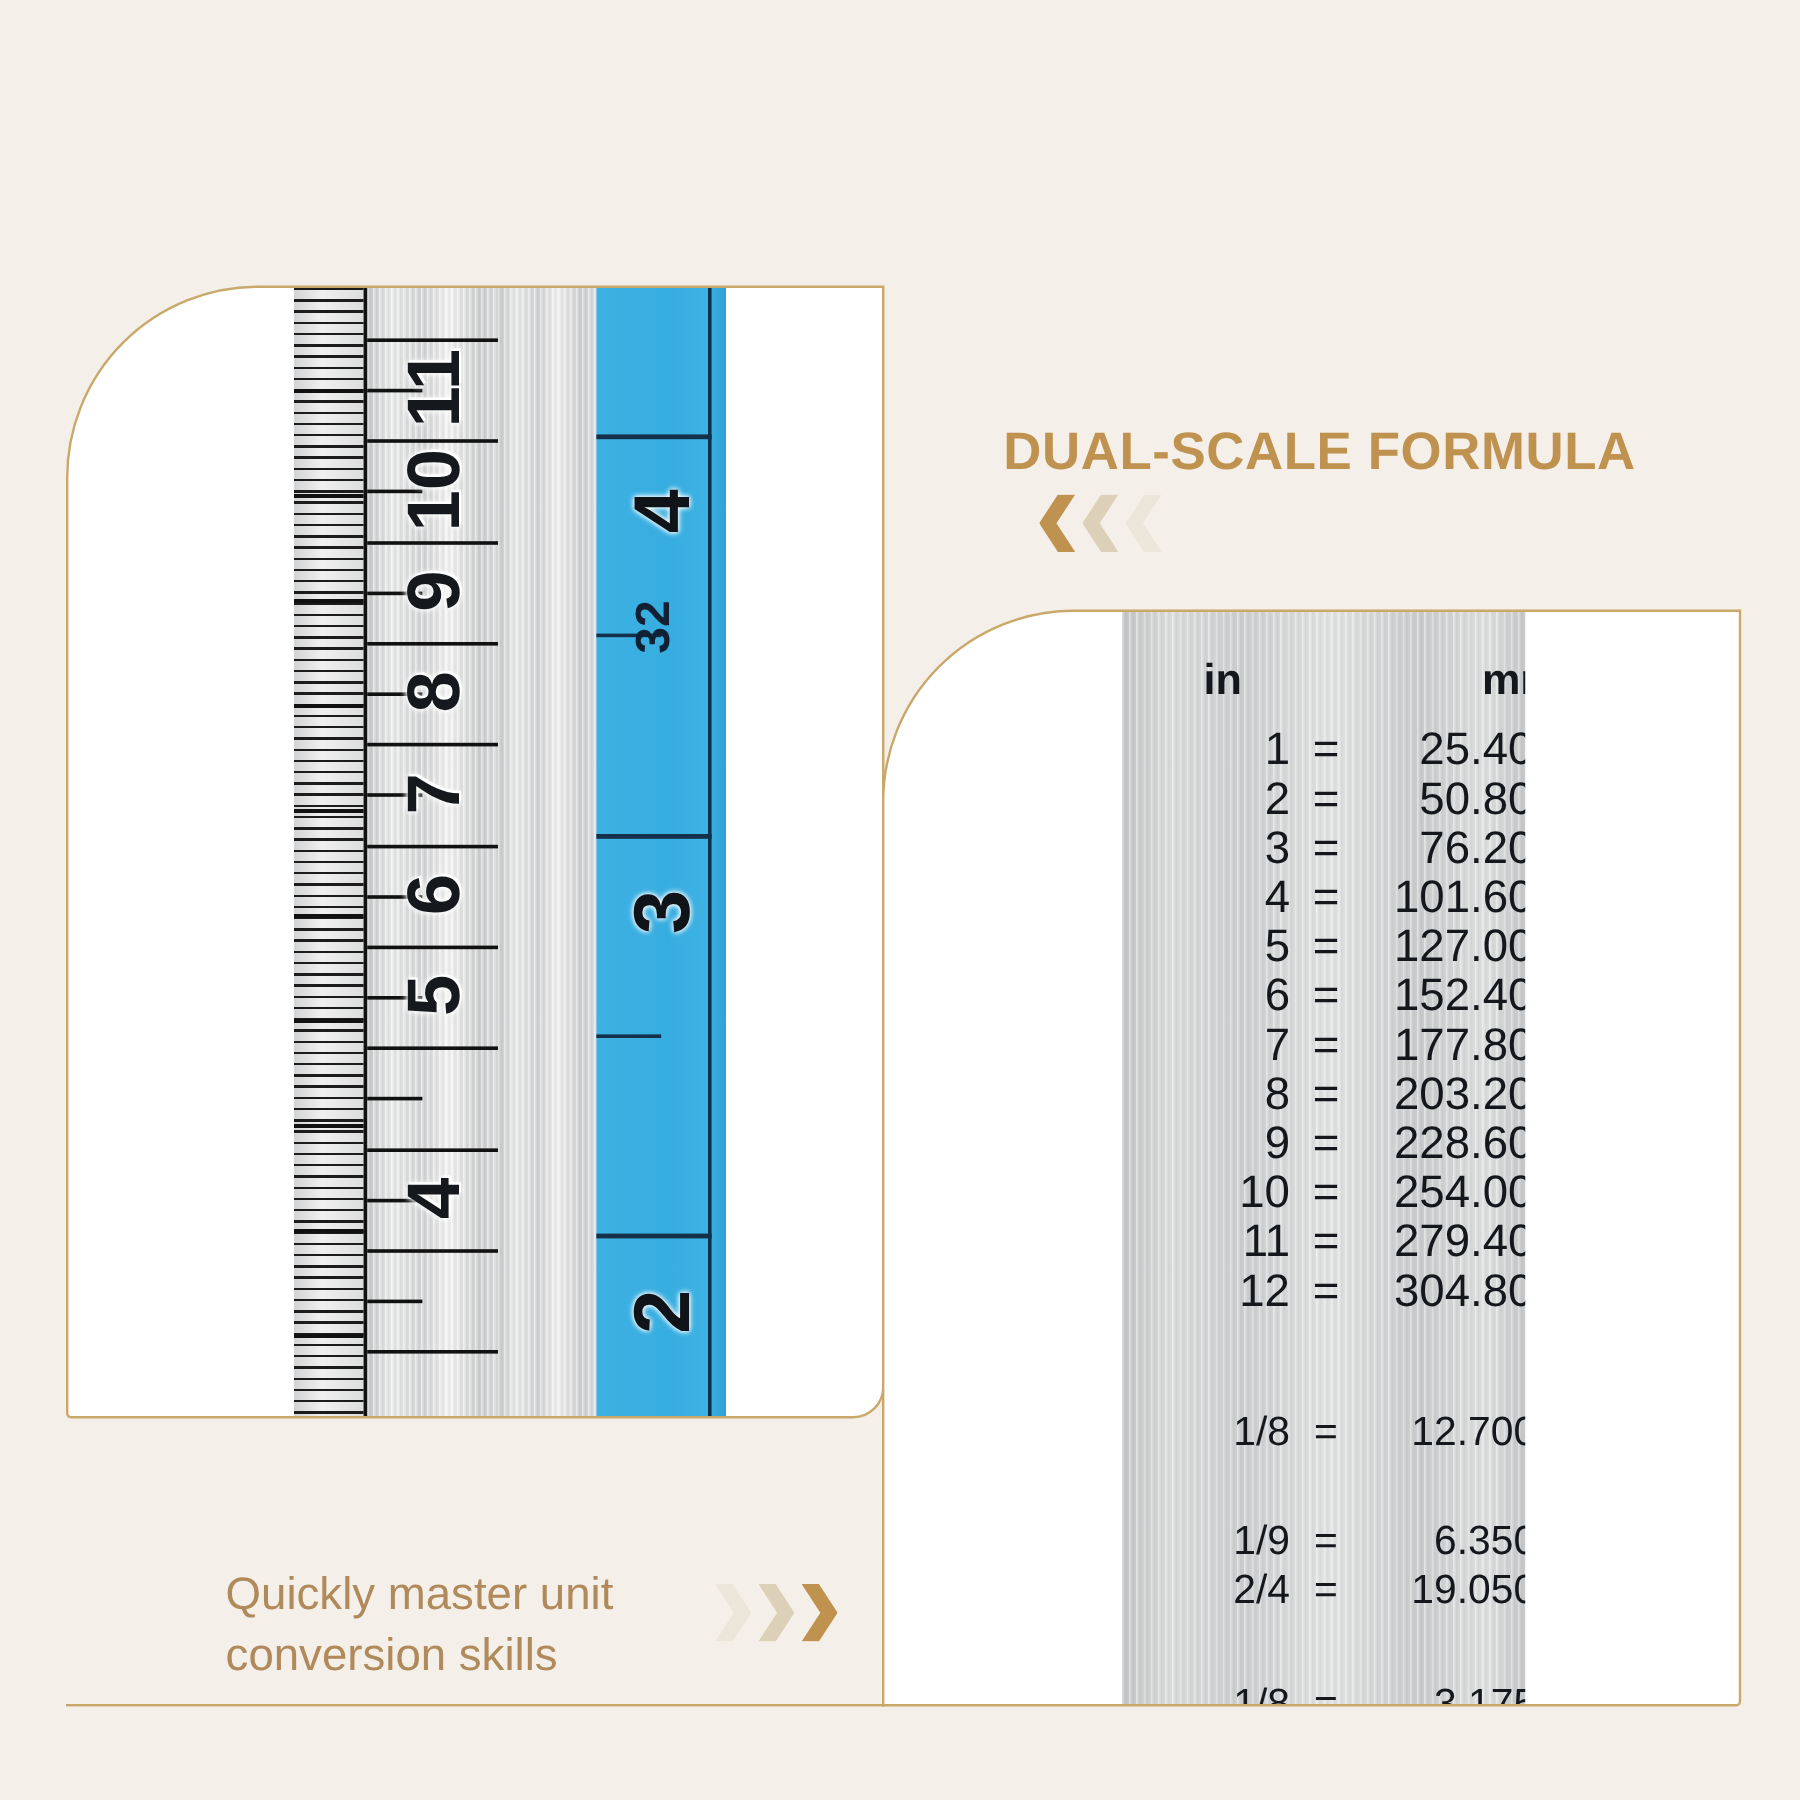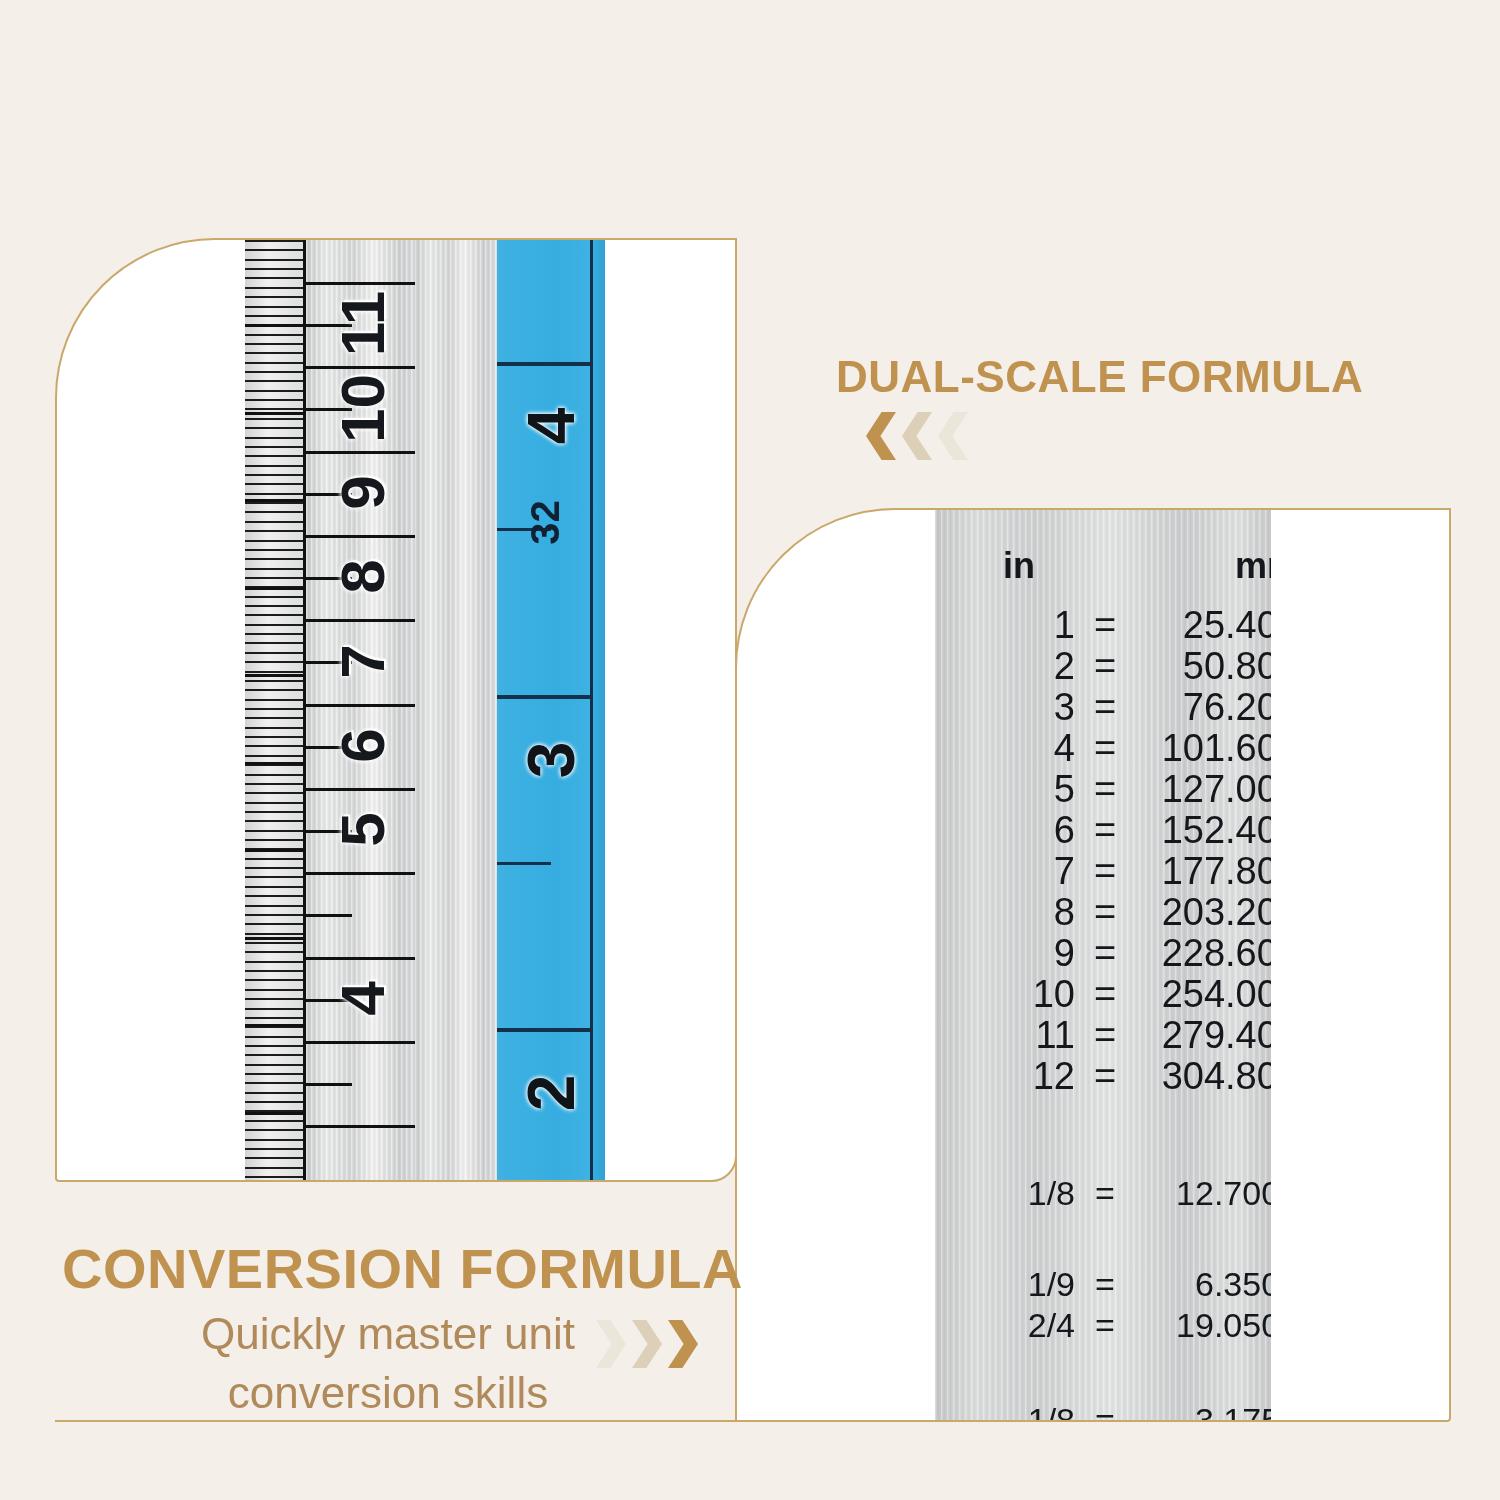--- a/index.html
+++ b/index.html
@@ -188,22 +188,22 @@
   #dual-chevrons { position:absolute; left: 866px; top: 412px; display:flex; gap:6px; }
 
   
   #conv-heading {
     position:absolute; left: 62px; top: 1236px;
     font-size: 56px; font-weight: bold; color:#c0924f;
     letter-spacing: 0.5px; white-space:nowrap;
   }
   #conv-sub {
     position:absolute; left: 188px; top: 1304px;
-    width: 400px; text-align:center;
-    font-size: 44px; line-height: 1.35; color:#b08a5a;
+    width: 400px; 
+    font-size: 38px; line-height: 1.35; color:#b08a5a;
   }
   #conv-chevrons { position:absolute; left: 596px; top: 1320px; display:flex; gap:6px; }
 
   
   .chev { width: 30px; height: 48px; position:relative; }
   .chev::before{
     content:""; position:absolute; inset:0;
     clip-path: polygon(0 0, 48% 0, 100% 50%, 48% 100%, 0 100%, 52% 50%);
     background: currentColor;
   }
@@ -369,21 +369,20 @@
       </div>
   </div>
 
   <div id="dual-heading">DUAL-SCALE FORMULA</div>
   <div id="dual-chevrons">
     <span class="chev left" style="color:#c0924f"></span>
     <span class="chev left" style="color:#ddd0b8"></span>
     <span class="chev left" style="color:#ece5d9"></span>
   </div>
 
-  <div id="conv-heading">CONVERSION FORMULA</div>
   <div id="conv-sub">
     <div>Quickly master unit</div>
     <div>conversion skills</div>
   </div>
   <div id="conv-chevrons">
     <span class="chev" style="color:#ece5d9"></span>
     <span class="chev" style="color:#ddd0b8"></span>
     <span class="chev" style="color:#c0924f"></span>
   </div>
 

